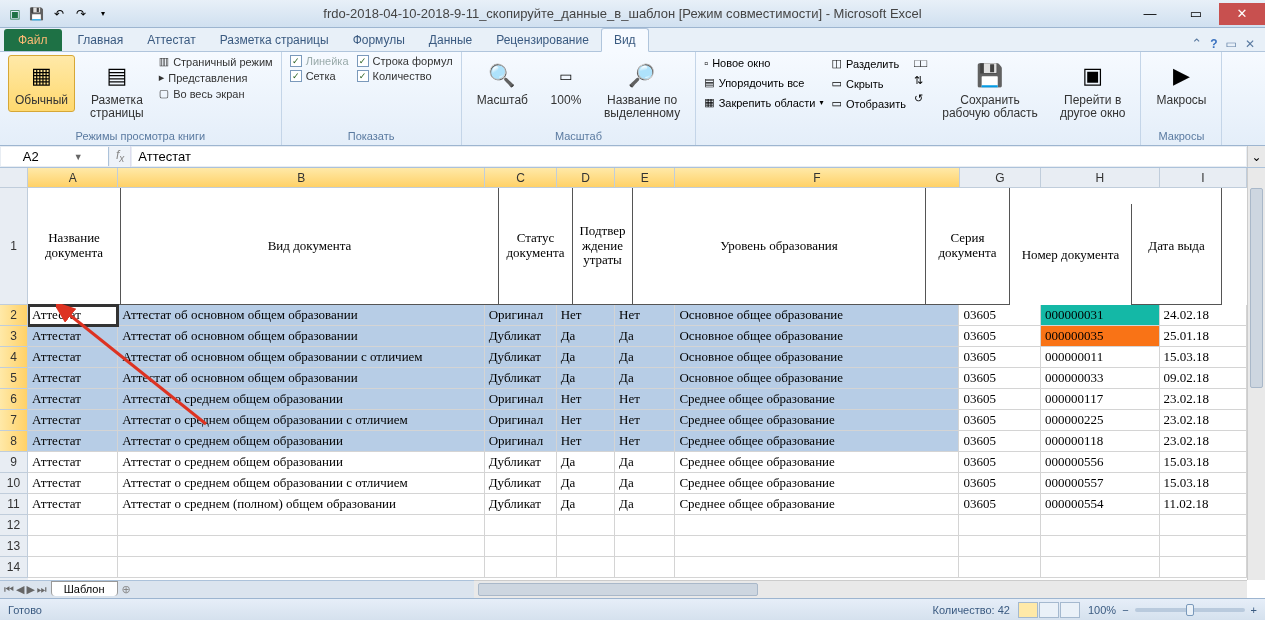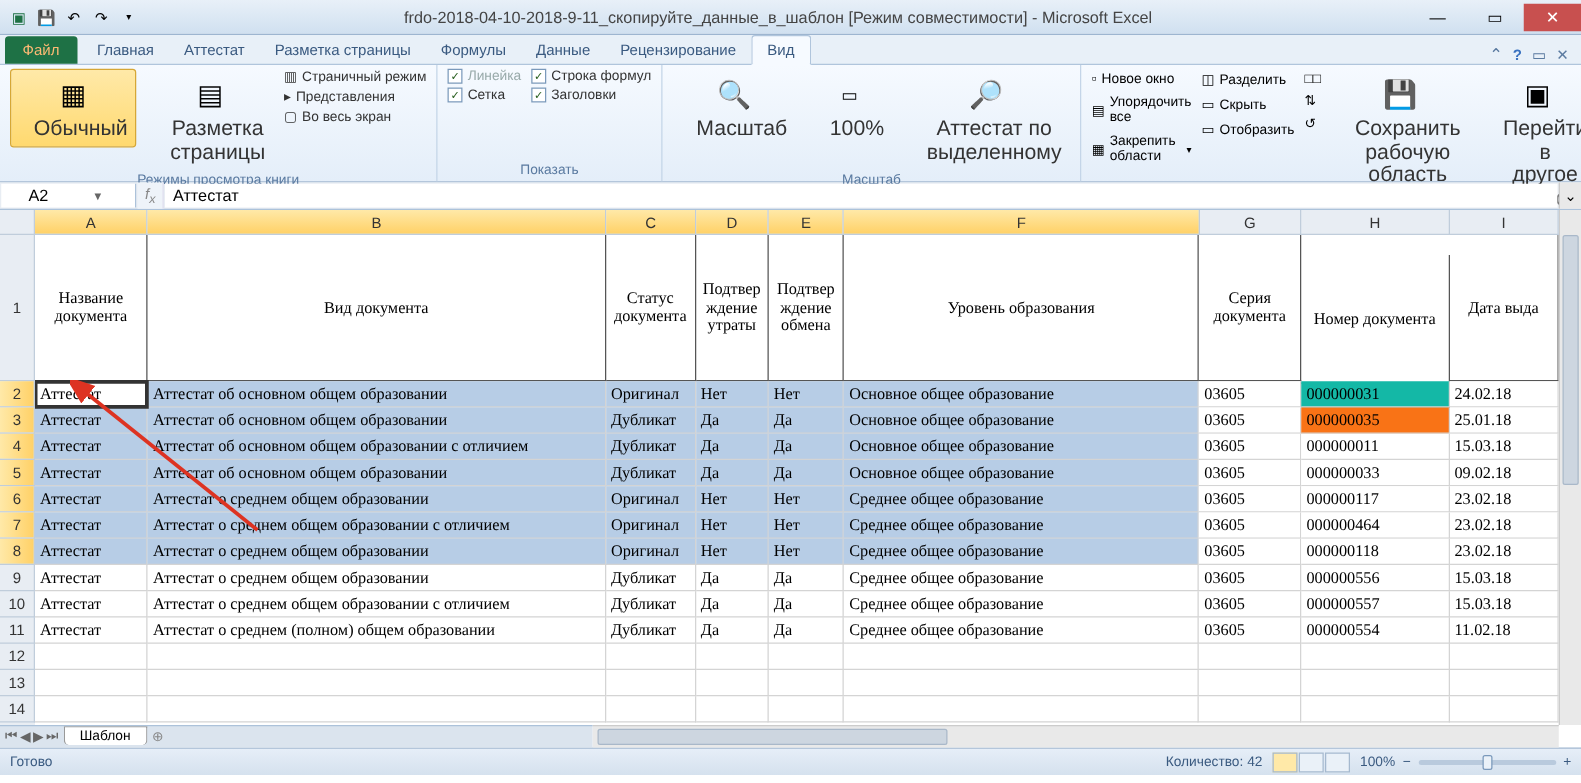--- a/index.html
+++ b/index.html
@@ -22,21 +22,21 @@
 .ribbon-help { margin-left: auto; display: flex; gap: 8px; padding: 0 10px; align-items: center; }
 
 
 .ribbon { height: 94px; background: linear-gradient(#f6faff, #e4eef9); border-bottom: 1px solid #9db5d0; display: flex; }
 .rgroup { border-right: 1px solid #c4d5e8; padding: 3px 8px 1px 8px; display: flex; flex-direction: column; }
 .rgroup-label { text-align: center; font-size: 11px; color: #5a7aa0; margin-top: auto; padding: 2px 0; }
 .rgroup-body { flex: 1; display: flex; gap: 8px; align-items: flex-start; }
 .rbtn-big { display: flex; flex-direction: column; align-items: center; gap: 2px; padding: 4px 6px; cursor: pointer; border: 1px solid transparent; border-radius: 3px; }
 .rbtn-big.sel { background: linear-gradient(#ffe9a8, #ffd96f); border-color: #d6a736; }
 .rbtn-icon { width: 32px; height: 32px; display: flex; align-items: center; justify-content: center; font-size: 22px; }
-.rbtn-text { font-size: 17px; color: #333; text-align: center; line-height: 1.1; margin-left: 12px; }
+.rbtn-text { font-size: 12px; color: #333; text-align: center; line-height: 1.1; }
 .rlist { display: flex; flex-direction: column; gap: 3px; }
 .ritem { display: flex; align-items: center; gap: 4px; font-size: 11px; color: #333; cursor: pointer; white-space: nowrap; }
 .ck { width: 12px; height: 12px; border: 1px solid #7a99bb; background: #fff; display: inline-flex; align-items: center; justify-content: center; font-size: 9px; color: #2a6020; }
 .ritem.dis { color: #9aa; }
 .rbtn-sml { display: flex; align-items: center; gap: 4px; font-size: 11px; padding: 2px 0; cursor: pointer; }
 
 
 .fx-bar { height: 22px; background: #e8edf3; display: flex; align-items: stretch; border-bottom: 1px solid #acc2da; }
 .name-box { width: 108px; border-right: 1px solid #acc2da; display: flex; align-items: center; padding: 0 6px; background: #fff; margin: 1px; }
 .name-box span { flex: 1; font-size: 13px; text-align: center; }
@@ -165,40 +165,40 @@
             <span>Сетка</span>
           </div>
       </div>
       <div class="rlist">
         <div class="ritem">
             <span class="ck">✓</span>
             <span>Строка формул</span>
           </div>
         <div class="ritem">
             <span class="ck">✓</span>
-            <span>Заголовки</span>
+            <span>Количество</span>
           </div>
       </div>
     </div>
     <div class="rgroup-label">Показать</div>
   </div>
 
   <div class="rgroup">
     <div class="rgroup-body">
       <div class="rbtn-big">
           <div class="rbtn-icon">🔍</div>
           <div class="rbtn-text">Масштаб</div>
         </div>
       <div class="rbtn-big">
           <div class="rbtn-icon" style="font-size:14px">▭</div>
           <div class="rbtn-text">100%</div>
         </div>
       <div class="rbtn-big">
           <div class="rbtn-icon">🔎</div>
-          <div class="rbtn-text" style="white-space:pre-line">Аттестат по
+          <div class="rbtn-text" style="white-space:pre-line">Название по
 выделенному</div>
         </div>
     </div>
     <div class="rgroup-label">Масштаб</div>
   </div>
 
   <div class="rgroup">
     <div class="rgroup-body">
       <div class="rlist">
         <div class="rbtn-sml">
@@ -244,21 +244,20 @@
           <div class="rbtn-icon">💾</div>
           <div class="rbtn-text" style="white-space:pre-line">Сохранить
 рабочую область</div>
         </div>
       <div class="rbtn-big">
           <div class="rbtn-icon">▣</div>
           <div class="rbtn-text" style="white-space:pre-line">Перейти в
 другое окно</div>
         </div>
     </div>
-    <div class="rgroup-label">Окно</div>
   </div>
 
   <div class="rgroup">
     <div class="rgroup-body">
       <div class="rbtn-big">
           <div class="rbtn-icon">▶</div>
           <div class="rbtn-text">Макросы</div>
         </div>
     </div>
     <div class="rgroup-label">Макросы</div>
@@ -305,21 +304,20 @@
       <div class="rh" style="height: 21px;">12</div>
       <div class="rh" style="height: 21px;">13</div>
       <div class="rh" style="height: 21px;">14</div>
     </div>
   <div class="cells" id="cells">
       <div class="row hdr" style="top: 0px; height: 117px;">
         <div class="cell cA" style="width: 93px; height: 117px;">Название документа</div>
         <div class="cell cB" style="width: 378px; height: 117px;">Вид документа</div>
         <div class="cell cC" style="width: 74px; height: 117px;">Статус документа</div>
         <div class="cell cD" style="width: 60px; height: 117px;">Подтвер ждение утраты</div>
-        <div class="cell cE" style="width: 62px; height: 117px;">Подтвер ждение обмена</div>
         <div class="cell cF" style="width: 293px; height: 117px;">Уровень образования</div>
         <div class="cell cG" style="width: 84px; height: 117px;">Серия документа</div>
         <div class="cell cH" style="width: 122px; height: 103px; margin-top: 16px;">Номер документа</div>
         <div class="cell cI" style="width: 90px; height: 117px;">Дата выда</div>
       </div>
       <div class="row sel-range" style="top: 117px; height: 21px;">
         <div class="cell cA active-cell" style="width: 93px; height: 21px;">Аттестат</div>
         <div class="cell cB" style="width: 378px; height: 21px;">Аттестат об основном общем образовании</div>
         <div class="cell cC" style="width: 74px; height: 21px;">Оригинал</div>
         <div class="cell cD" style="width: 60px; height: 21px;">Нет</div>
@@ -374,21 +372,21 @@
         <div class="cell cI" style="width: 90px; height: 21px; background: rgb(255, 255, 255);">23.02.18</div>
       </div>
       <div class="row sel-range" style="top: 222px; height: 21px;">
         <div class="cell cA" style="width: 93px; height: 21px;">Аттестат</div>
         <div class="cell cB" style="width: 378px; height: 21px;">Аттестат о среднем общем образовании с отличием</div>
         <div class="cell cC" style="width: 74px; height: 21px;">Оригинал</div>
         <div class="cell cD" style="width: 60px; height: 21px;">Нет</div>
         <div class="cell cE" style="width: 62px; height: 21px;">Нет</div>
         <div class="cell cF" style="width: 293px; height: 21px;">Среднее общее образование</div>
         <div class="cell cG" style="width: 84px; height: 21px; background: rgb(255, 255, 255);">03605</div>
-        <div class="cell cH" style="width: 122px; height: 21px; background: rgb(255, 255, 255);">000000464</div>
+        <div class="cell cH" style="width: 122px; height: 21px; background: rgb(255, 255, 255);">000000225</div>
         <div class="cell cI" style="width: 90px; height: 21px; background: rgb(255, 255, 255);">23.02.18</div>
       </div>
       <div class="row sel-range" style="top: 243px; height: 21px;">
         <div class="cell cA" style="width: 93px; height: 21px;">Аттестат</div>
         <div class="cell cB" style="width: 378px; height: 21px;">Аттестат о среднем общем образовании</div>
         <div class="cell cC" style="width: 74px; height: 21px;">Оригинал</div>
         <div class="cell cD" style="width: 60px; height: 21px;">Нет</div>
         <div class="cell cE" style="width: 62px; height: 21px;">Нет</div>
         <div class="cell cF" style="width: 293px; height: 21px;">Среднее общее образование</div>
         <div class="cell cG" style="width: 84px; height: 21px; background: rgb(255, 255, 255);">03605</div>

